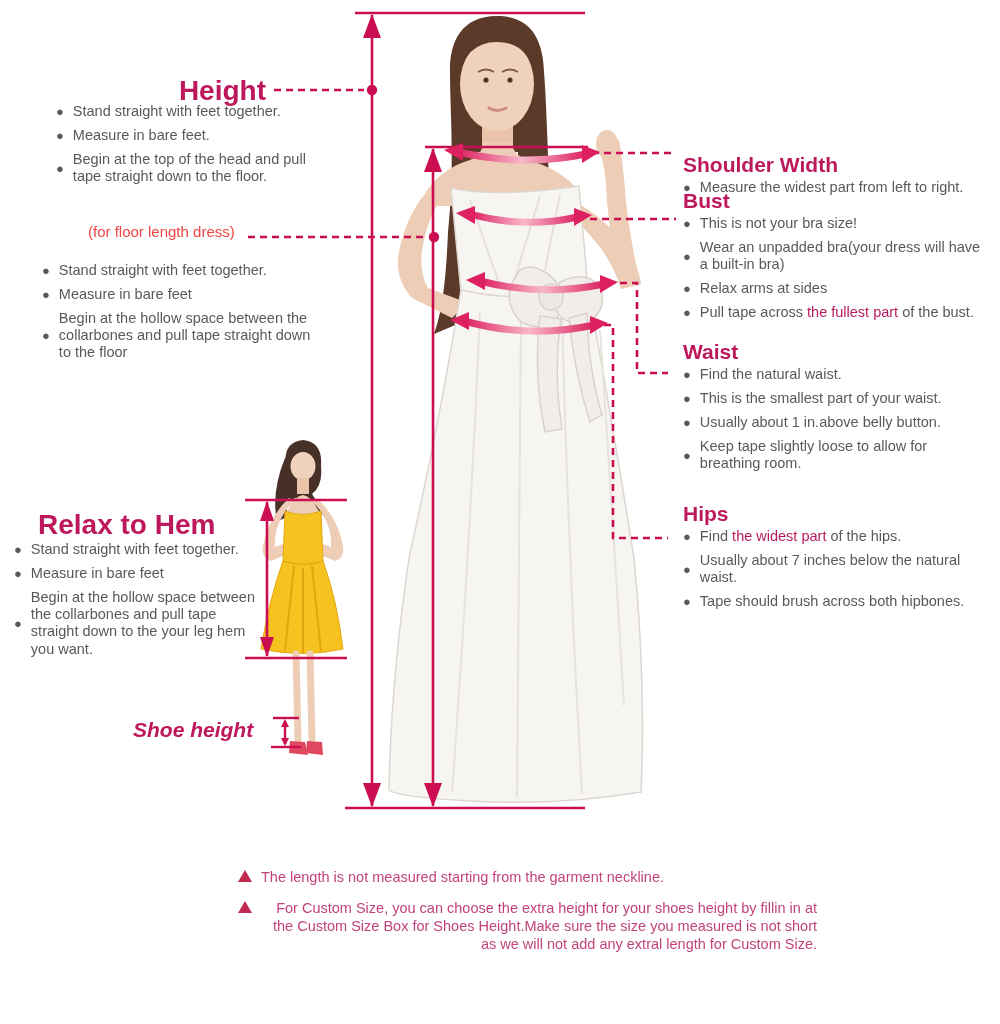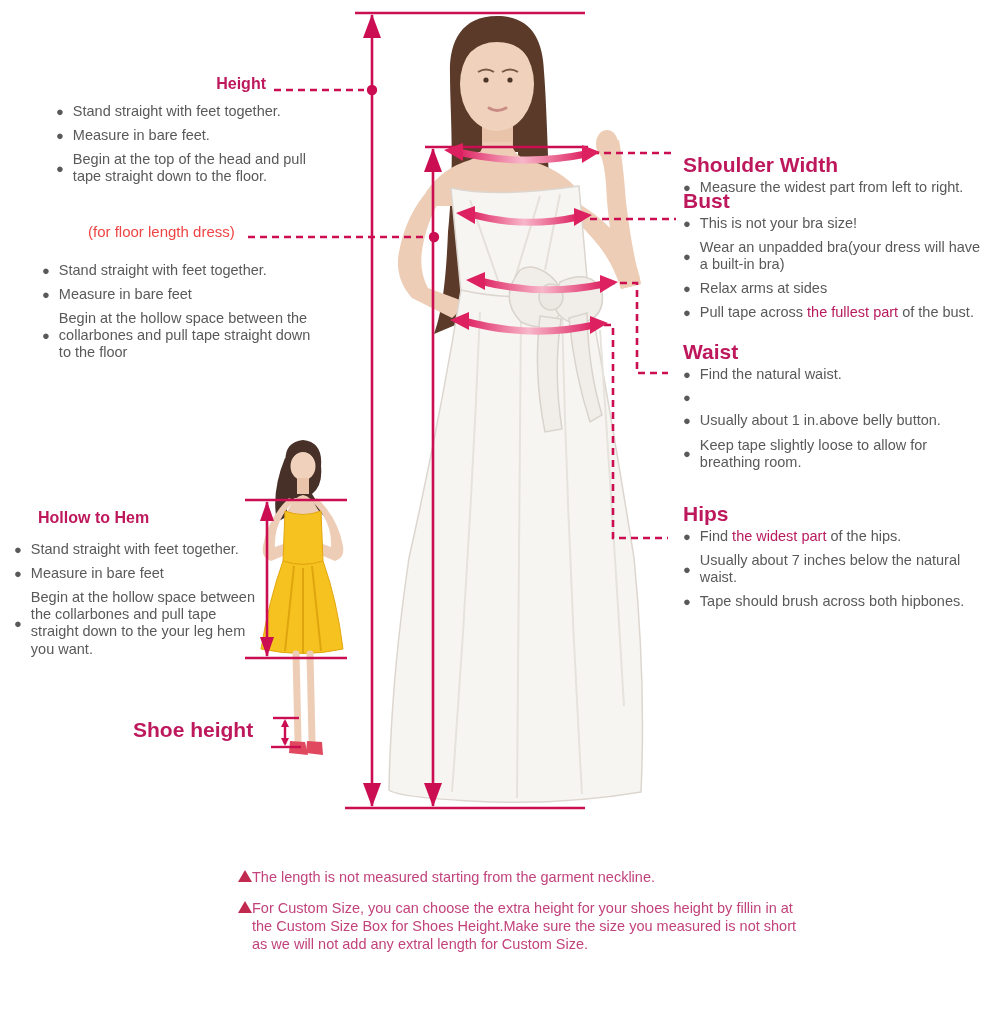--- a/index.html
+++ b/index.html
@@ -3,53 +3,53 @@
 <meta charset="utf-8">
 <style>
   html,body{margin:0;padding:0;background:#ffffff;}
   .canvas{
     position:relative;width:1000px;height:1024px;background:#ffffff;overflow:hidden;
     font-family:"Liberation Sans","DejaVu Sans",sans-serif;
   }
   svg.fig{position:absolute;left:0;top:0;width:1000px;height:1024px;}
 
   .hd{font-weight:bold;color:#be185c;font-size:21px;line-height:1.05;margin:0;}
-  .hd.big{font-size:16px;}
+  .hd.big{font-size:28px;}
   .sub{color:#ef4444;font-size:15px;line-height:1.1;margin:1px 0 0 8px;}
 
   ul.blist{list-style:none;margin:0;padding:0;}
   ul.blist li{
     display:flex;align-items:center;gap:9px;
     color:#595959;font-size:14.5px;line-height:1.18;margin:0 0 7px 0;
   }
   ul.blist li .dot{color:#595959;font-size:13px;flex:0 0 auto;}
   ul.blist li p{margin:0;}
   .hl{color:#b81a5e;}
 
   .abs{position:absolute;}
 
   
   .sec-height-title{left:40px;top:76px;width:226px;text-align:right;}
   .sec-height-list{left:56px;top:103px;width:282px;}
   .sec-hfloor-title{left:80px;top:223px;width:260px;}
   .sec-hfloor-list{left:42px;top:262px;width:272px;}
   .sec-hhem-title{left:38px;top:510px;width:240px;}
   .sec-hhem-list{left:14px;top:541px;width:243px;}
-  .shoe-label{left:133px;top:719px;}
+  .shoe-label{left:133px;top:719px;font-style:italic;}
 
   
   .sec-shoulder{left:683px;top:126px;width:308px;margin-top:28px;}
   .sec-bust{left:683px;top:190px;width:308px;}
   .sec-waist{left:683px;top:341px;width:302px;}
   .sec-hips{left:683px;top:503px;width:308px;}
   .rsec .hd{margin-bottom:3px;}
 
   
   .notes{left:238px;top:868px;width:580px;}
-  .note{display:flex;align-items:flex-start;margin-bottom:13px;}
+  .note{display:flex;align-items:flex-start;gap:9px;margin-bottom:13px;text-align:right;}
   .note .tri{
     flex:0 0 auto;width:0;height:0;margin-top:2px;
     border-left:7px solid transparent;border-right:7px solid transparent;
     border-bottom:12px solid #c1294e;
   }
   .note p{margin:0;color:#c2437c;font-size:14.5px;line-height:1.25;max-width:556px;}
 </style>
 </head>
 <body>
 
@@ -207,21 +207,21 @@
     <li>
         <span class="dot">●</span>
         <p>Measure in bare feet</p>
       </li>
     <li>
         <span class="dot">●</span>
         <p>Begin at the hollow space between the collarbones and pull tape straight down to the floor</p>
       </li>
   </ul>
 
-  <h2 class="abs hd big sec-hhem-title">Hollow to Hem</h2>
+  <h2 class="abs hd big sec-hhem-title">Relax to Hem</h2>
   <ul class="abs blist sec-hhem-list">
     <li>
         <span class="dot">●</span>
         <p>Stand straight with feet together.</p>
       </li>
     <li>
         <span class="dot">●</span>
         <p>Measure in bare feet</p>
       </li>
     <li>
@@ -266,20 +266,21 @@
 
   <div class="abs rsec sec-waist">
     <h2 class="hd">Waist</h2>
     <ul class="blist">
       <li>
           <span class="dot">●</span>
           <p>Find the natural waist.</p>
         </li>
       <li>
           <span class="dot">●</span>
+          <p>This is the smallest part of your waist.</p>
         </li>
       <li>
           <span class="dot">●</span>
           <p>Usually about 1 in.above belly button.</p>
         </li>
       <li>
           <span class="dot">●</span>
           <p>Keep tape slightly loose to allow for breathing room.</p>
         </li>
     </ul>

